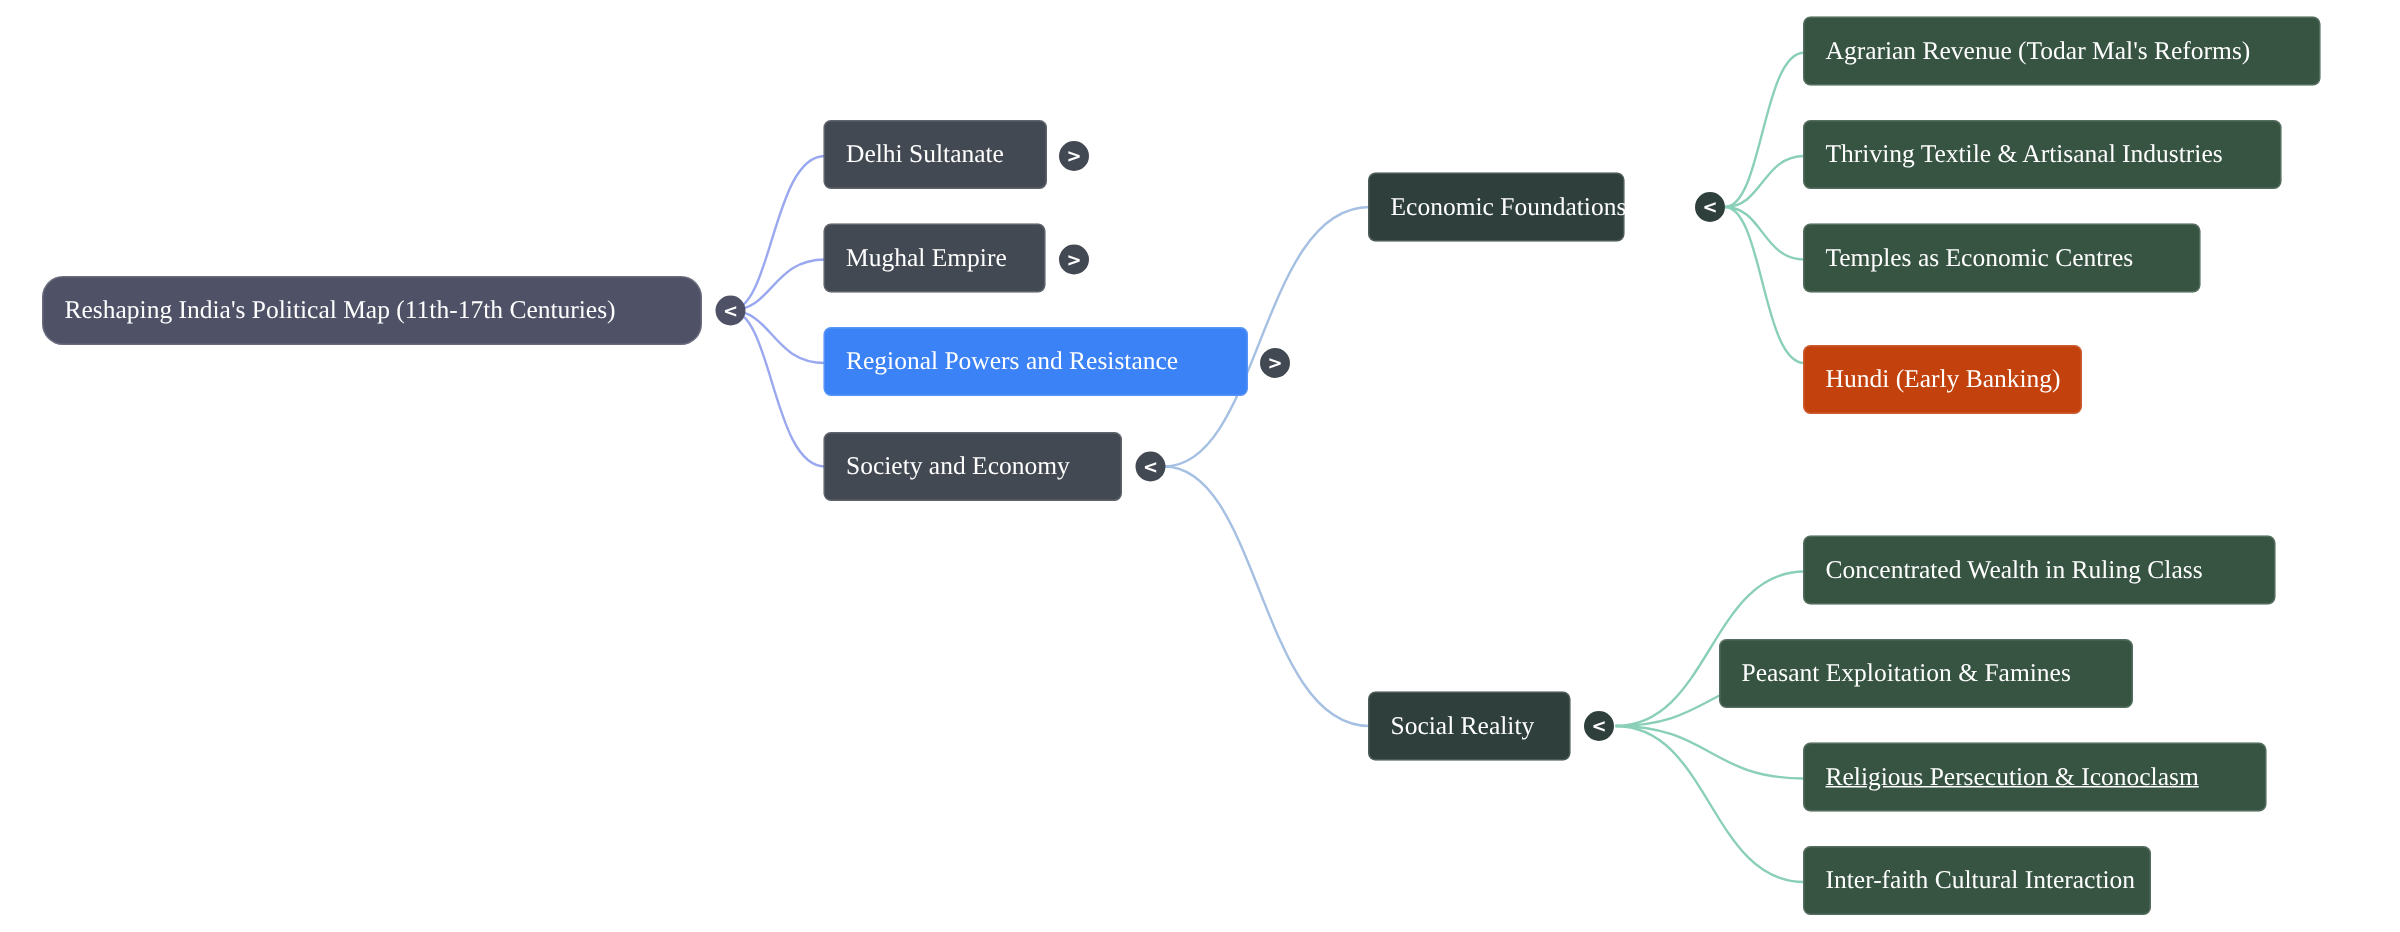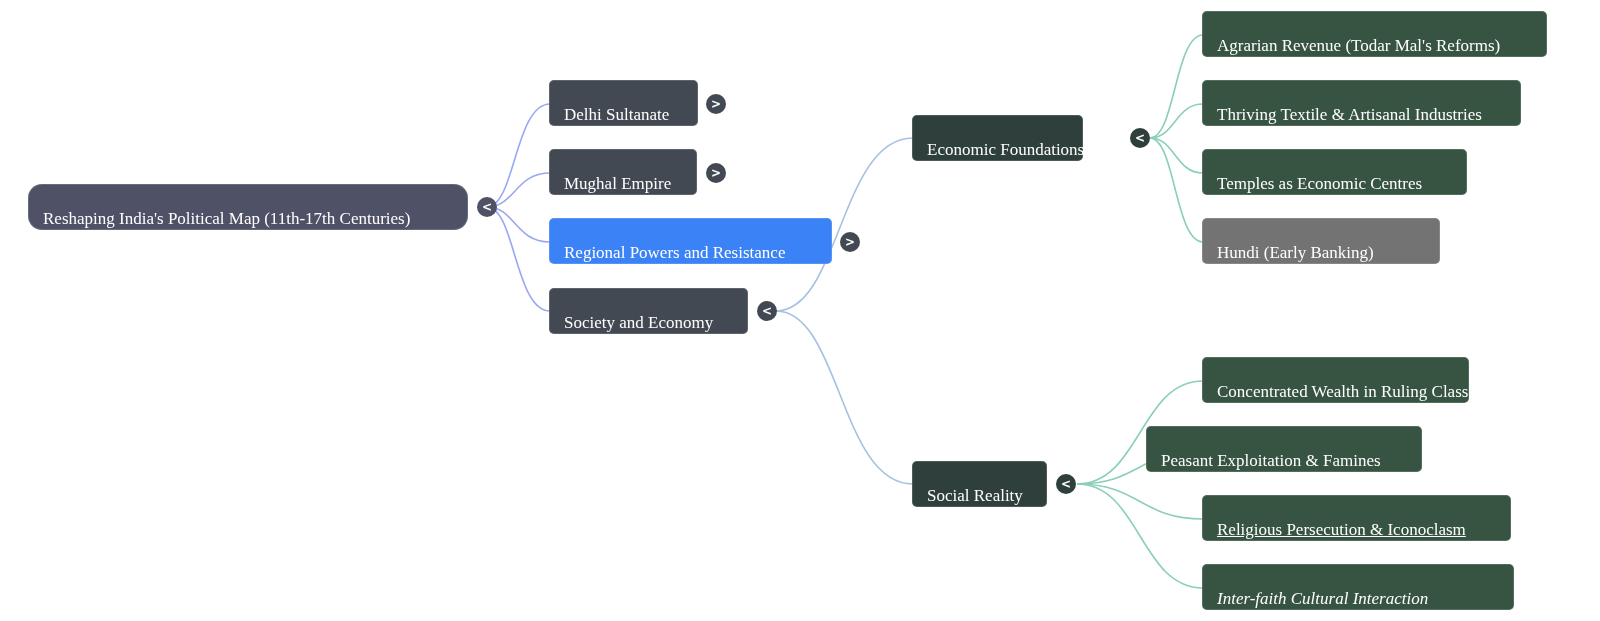--- a/index.html
+++ b/index.html
@@ -1,20 +1,20 @@
 <!DOCTYPE html>
 <html><head>
 <meta charset="utf-8">
 <style>
   html, body { margin:0; padding:0; background:#ffffff; }
   body { width:1600px; height:621px; position:relative; overflow:hidden;
          font-family:"Liberation Serif", "DejaVu Serif", serif; }
   svg.links { position:absolute; left:0; top:0; width:1600px; height:621px; }
   .node { position:absolute; height:46px; box-sizing:border-box; border-radius:5px;
-          color:#ffffff; font-size:17px; line-height:46px; padding:12px 15px; white-space:nowrap;
+          color:#ffffff; font-size:17px; line-height:46px; padding:0 15px; white-space:nowrap;
           box-shadow:0 0 0 1px rgba(255,255,255,0.15) inset; cursor:pointer; }
   .n0 { background:#4f5267; }
   .n1 { background:#434952; }
   .n2 { background:#2f403c; }
   .n3 { background:#375442; }
   .toggle { position:absolute; width:20px; height:20px; border-radius:50%; color:#fff;
             font-family:"DejaVu Sans", sans-serif; font-size:12px; font-weight:bold;
             line-height:20px; text-align:center; cursor:pointer; }
   .t0 { background:#4f5267; }
   .t1 { background:#434952; }
@@ -83,28 +83,28 @@
 
 <div class="node n3" style="left: 1202px; top: 11px; width: 345px; background: rgb(55, 84, 66);">
   <span>Agrarian Revenue (Todar Mal's Reforms)</span>
 </div>
 <div class="node n3" style="left: 1202px; top: 80px; width: 319px; background: rgb(55, 84, 66);">
   <span>Thriving Textile &amp; Artisanal Industries</span>
 </div>
 <div class="node n3" style="left: 1202px; top: 149px; width: 265px; background: rgb(55, 84, 66);">
   <span>Temples as Economic Centres</span>
 </div>
-<div class="node n3" style="left: 1202px; top: 218px; width: 238px; background: #737373;">
+<div class="node n3" style="left: 1202px; top: 230px; width: 186px; background: #c2410c;">
   <span>Hundi (Early Banking)</span>
 </div>
 
-<div class="node n3" style="left: 1202px; top: 357px; width: 267px; background: rgb(55, 84, 66);">
+<div class="node n3" style="left: 1202px; top: 357px; width: 315px; background: rgb(55, 84, 66);">
   <span>Concentrated Wealth in Ruling Class</span>
 </div>
 <div class="node n3" style="left: 1146px; top: 426px; width: 276px; background: rgb(55, 84, 66);">
   <span>Peasant Exploitation &amp; Famines</span>
 </div>
 <div class="node n3" style="left: 1202px; top: 495px; width: 309px; background: rgb(55, 84, 66); text-decoration: underline;">
   <span>Religious Persecution &amp; Iconoclasm</span>
 </div>
-<div class="node n3" style="left: 1202px; top: 564px; width: 312px; background: rgb(55, 84, 66); font-style: italic;">
+<div class="node n3" style="left: 1202px; top: 564px; width: 232px; background: rgb(55, 84, 66);">
   <span>Inter-faith Cultural Interaction</span>
 </div>
 
 </body></html>

